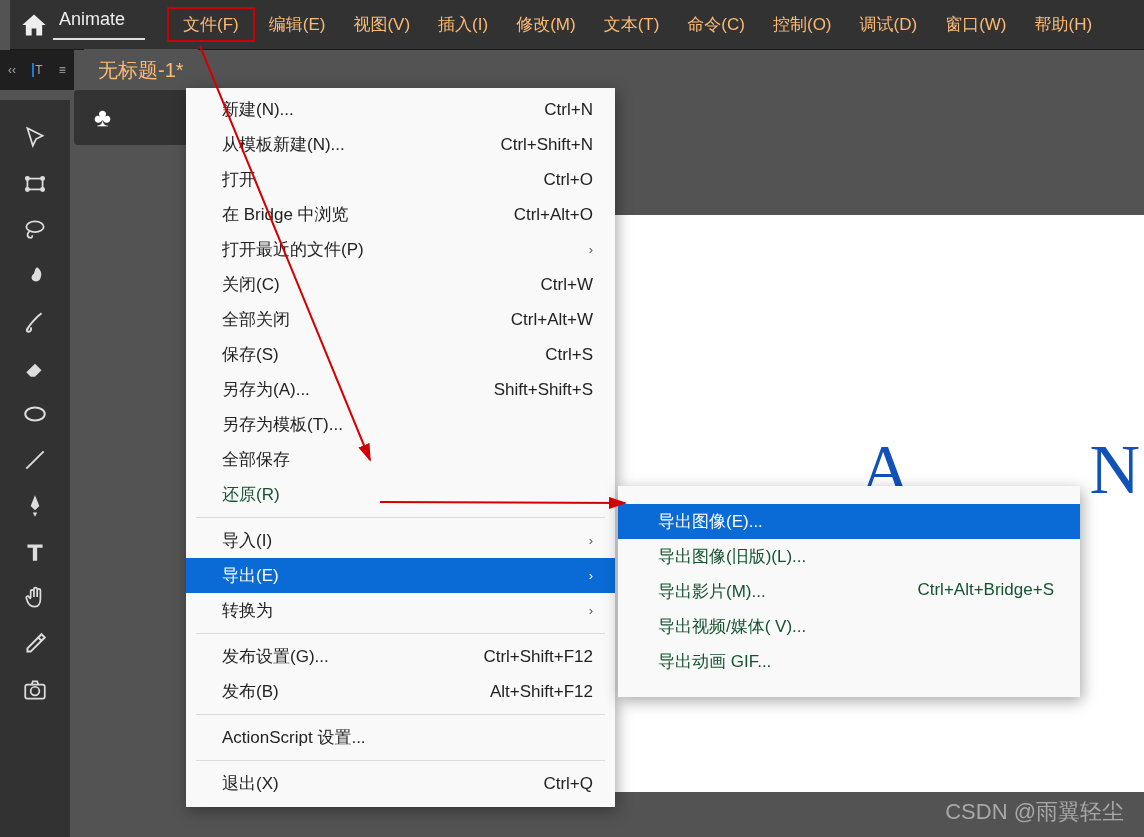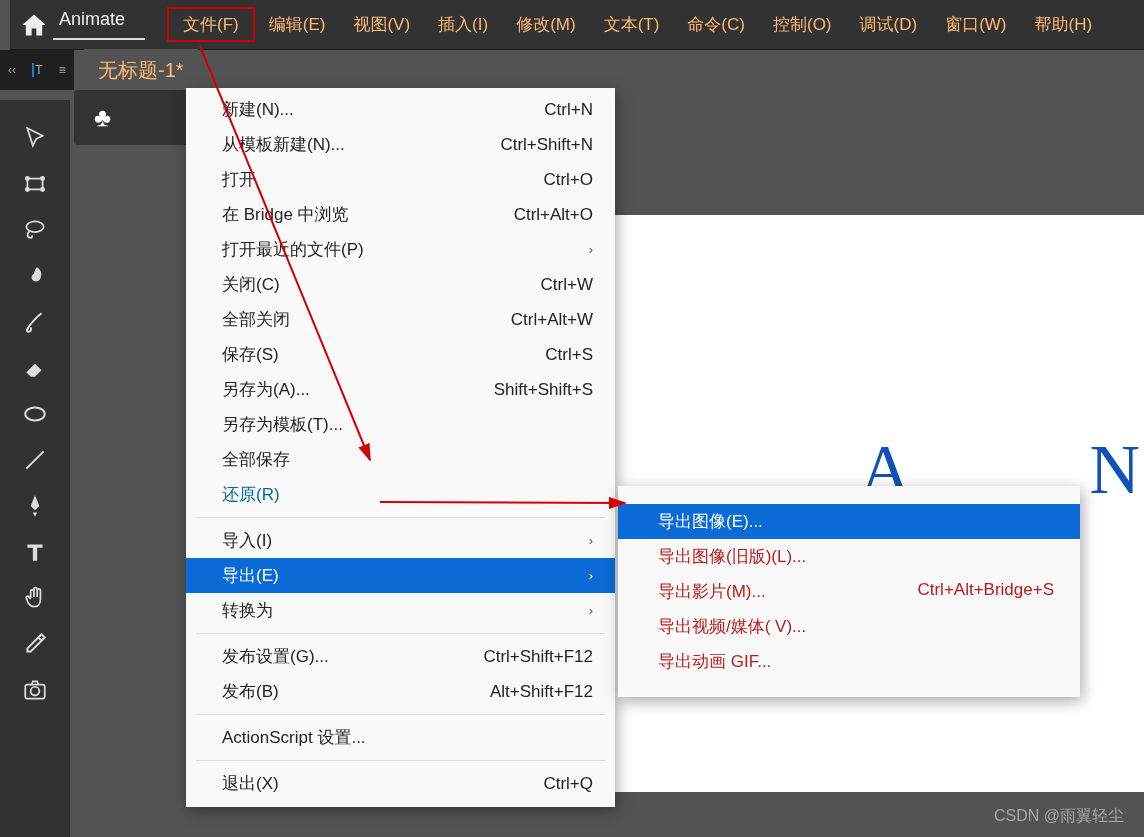--- a/index.html
+++ b/index.html
@@ -27,38 +27,38 @@
 .club { color:#fff; font-size: 26px; }
 
 
 .toolbox { position: absolute; left: 0; top: 100px; width: 70px; background: #323232; bottom:0; padding-top: 18px; display:flex; flex-direction:column; align-items:center; gap:6px; }
 .tool { width: 46px; height: 40px; display:flex; align-items:center; justify-content:center; color:#ddd; cursor:pointer; border-radius:3px; }
 .tool svg { width: 26px; height: 26px; }
 
 
 .dropdown { position: absolute; top: 40px; left: 186px; width: 429px; background: #f9f9f9; box-shadow: 2px 4px 14px rgba(0,0,0,0.35); padding: 4px 0 6px 0; z-index: 10; margin-top: 48px; }
 .dd-item { display:flex; justify-content: space-between; align-items: center; padding: 6px 22px 6px 36px; font-size: 17px; color: #222; cursor: pointer; position:relative; }
-.dd-item.disabled { color: #0369a1; cursor: default; }
+.dd-item.disabled { color: #14532d; cursor: default; }
 .dd-item.selected { background: #0a6ad6; color: #fff; gap: 14px; }
 .dd-item .arrow { font-size: 13px; color:#555; }
 .dd-item.selected .arrow { color:#fff; }
 .dd-sep { height:1px; background:#ddd; margin: 5px 10px; }
 
 
 .submenu { position:absolute; top: 486px; left: 618px; width: 462px; background: #f9f9f9; box-shadow: 2px 4px 14px rgba(0,0,0,0.35); padding: 18px 0; z-index: 12; }
-.sub-item { display:flex; justify-content:space-between; padding: 6px 26px 6px 40px; font-size: 17px; color:#b91c1c; cursor:pointer; }
+.sub-item { display:flex; justify-content:space-between; padding: 6px 26px 6px 40px; font-size: 17px; color:#14532d; cursor:pointer; }
 .sub-item.selected { background:#0a6ad6; color:#fff; }
 
 
 .canvas { position:absolute; left:615px; top:215px; right:0; bottom:45px; background:#fff; }
 .canvas .letter-a { position:absolute; left: 245px; top: 215px; font-size: 70px; color:#1151b8; font-family: "Times New Roman", serif; }
 .canvas .letter-n { position:absolute; right: 4px; top: 215px; font-size: 70px; color:#1151b8; font-family: "Times New Roman", serif; }
 
 
-.watermark { position:absolute; right: 20px; bottom: 10px; color:#a8a8a8; font-size: 16px; }
+.watermark { position:absolute; right: 20px; bottom: 10px; color:#a8a8a8; font-size: 22px; }
 
 
 .anno-svg { position:absolute; top:0; left:0; pointer-events:none; z-index:20; }
 
 </style>
 </head>
 <body>
 
 <div class="menubar">
   <span class="home-icon">

